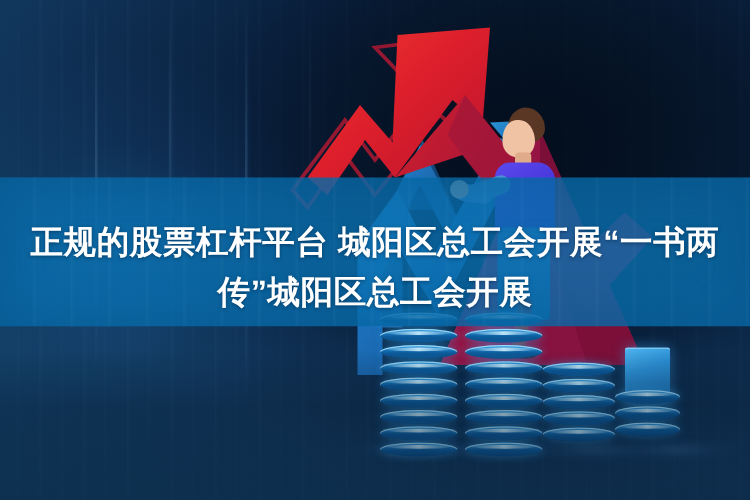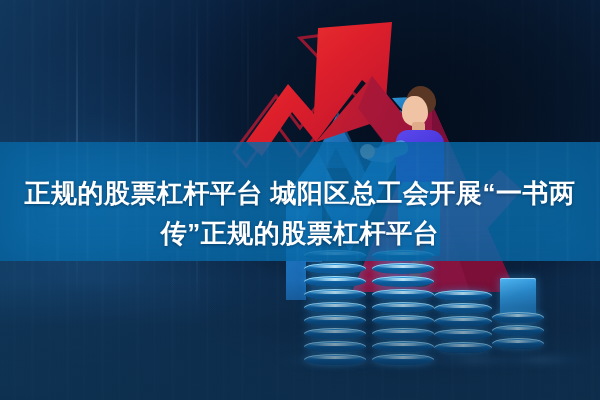--- a/index.html
+++ b/index.html
@@ -233,16 +233,16 @@
   </div>
 
   <div class="bg-floor"></div>
 
   <div class="band">
     <div class="streaks"></div>
   </div>
 
   <div class="caption">
     <span class="l1">正规的股票杠杆平台 城阳区总工会开展“一书两</span>
-    <span class="l2">传”正规的股票杠杆平台</span>
+    <span class="l2">传”城阳区总工会开展</span>
   </div>
 
 </div>
 
 </body></html>

